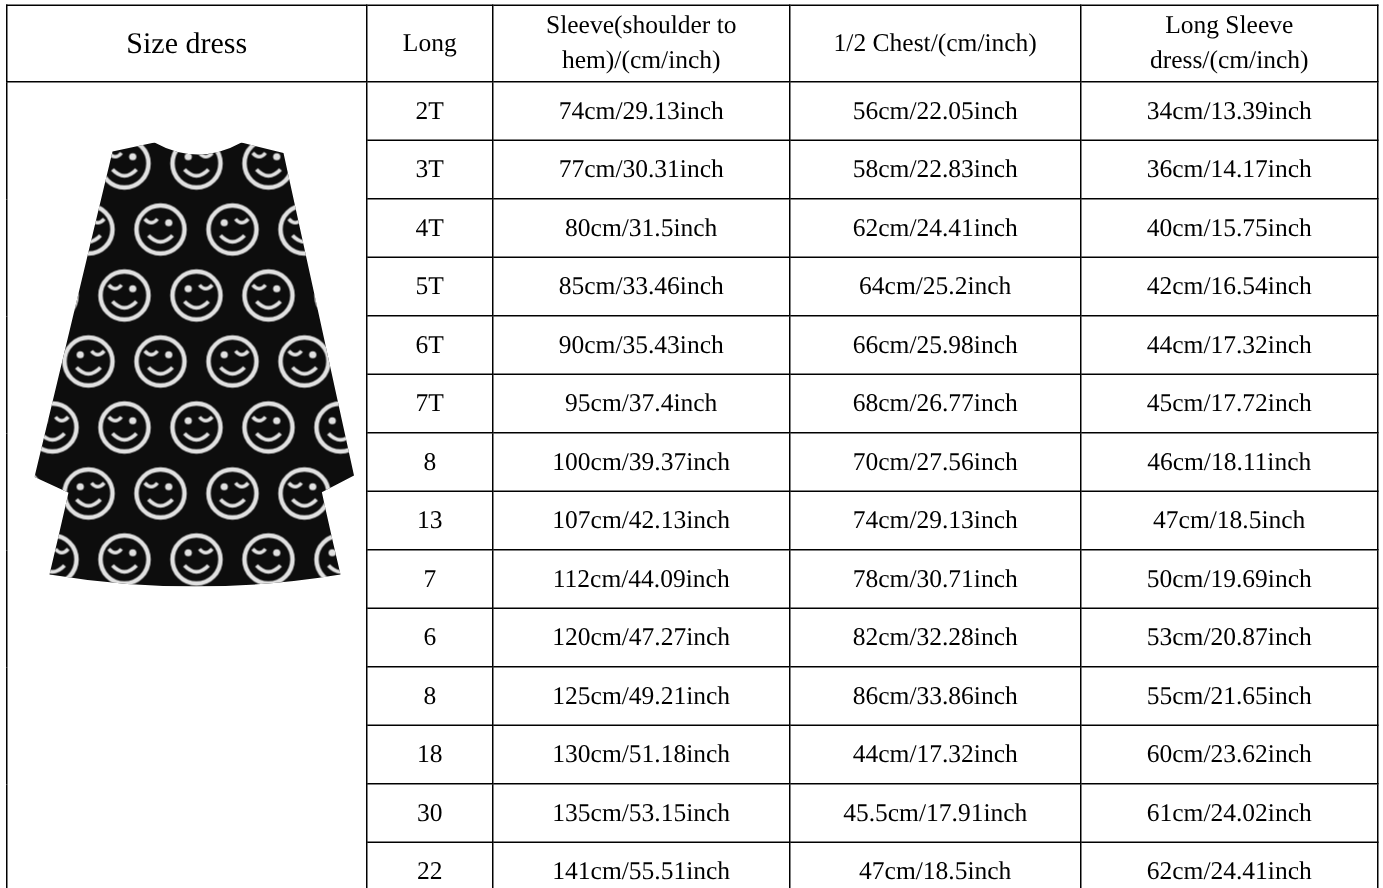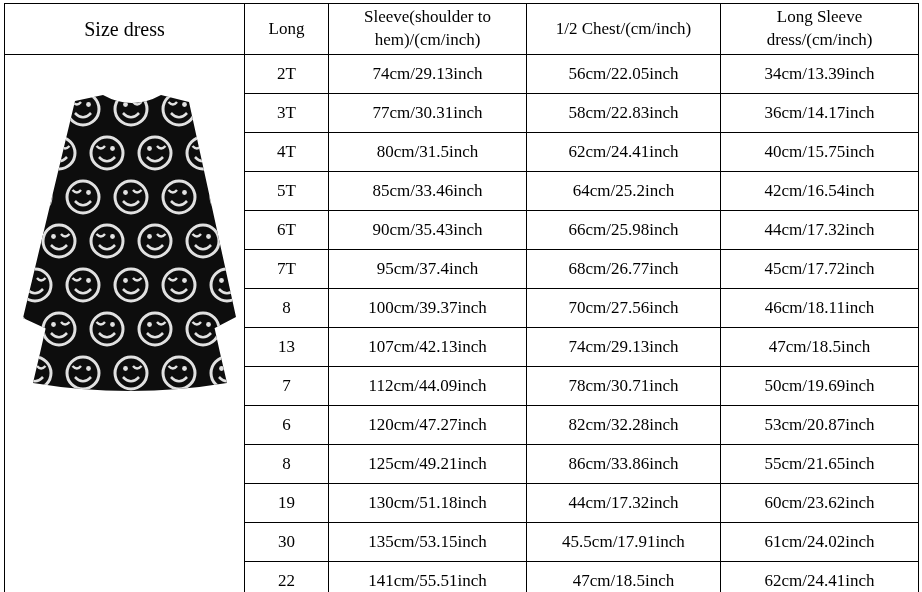--- a/index.html
+++ b/index.html
@@ -134,21 +134,21 @@
       <td>82cm/32.28inch</td>
       <td>53cm/20.87inch</td>
     </tr>
     <tr class="data-row">
       <td>8</td>
       <td>125cm/49.21inch</td>
       <td>86cm/33.86inch</td>
       <td>55cm/21.65inch</td>
     </tr>
     <tr class="data-row">
-      <td>19</td>
+      <td>18</td>
       <td>130cm/51.18inch</td>
       <td>44cm/17.32inch</td>
       <td>60cm/23.62inch</td>
     </tr>
     <tr class="data-row">
       <td>30</td>
       <td>135cm/53.15inch</td>
       <td>45.5cm/17.91inch</td>
       <td>61cm/24.02inch</td>
     </tr>

